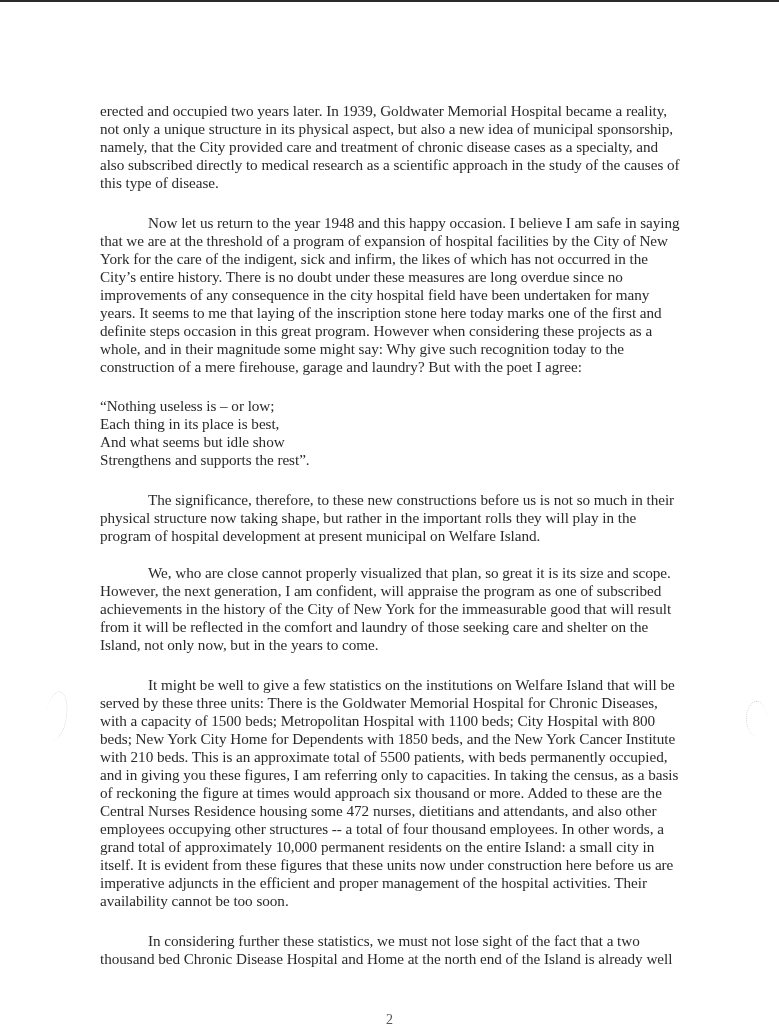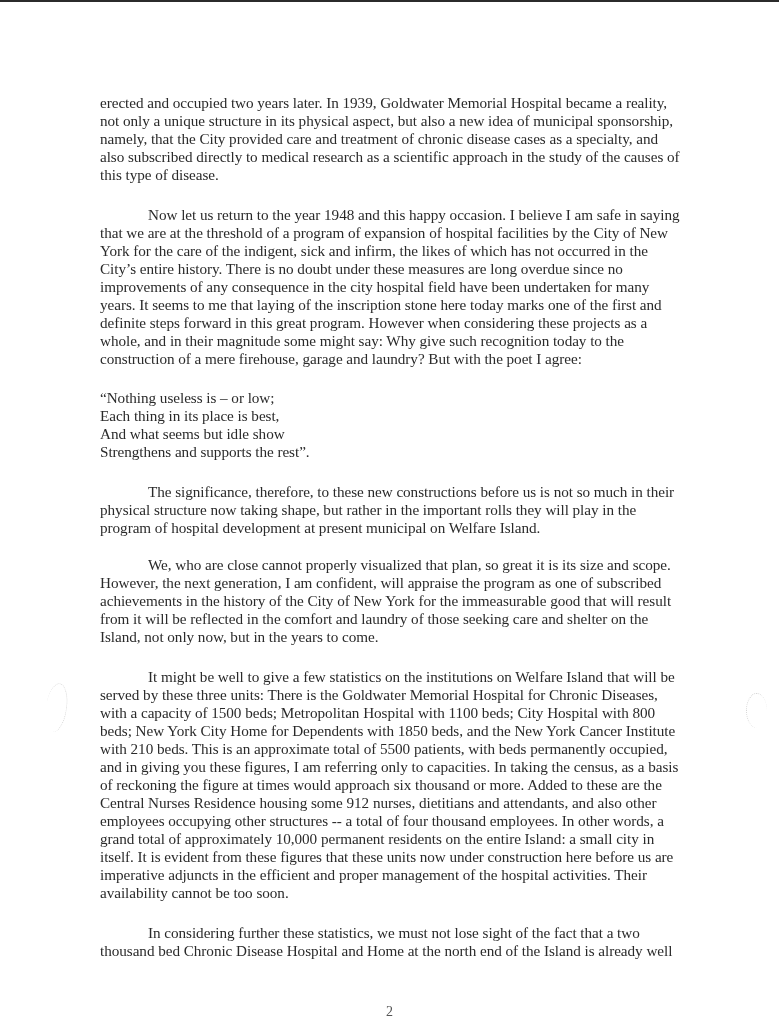--- a/index.html
+++ b/index.html
@@ -17,21 +17,21 @@
     }
     .top-border {
       position: absolute;
       left: 0; top: 0;
       width: 779px;
       height: 2px;
       background: #2b2b2b;
     }
     .page {
       position: absolute;
-      left: 0; top: 0;
+      left: 0; top: 8px;
       width: 779px;
       height: 960px;
     }
     .line {
       position: absolute;
       left: 100px;
       font-size: 15.2px;
       line-height: 18px;
       white-space: nowrap;
       letter-spacing: -0.05px;
@@ -76,21 +76,21 @@
     <div class="line" style="top:166px">this type of disease.</div>
   </div>
 
   <div>
     <div class="line indent" style="top:206px">Now let us return to the year 1948 and this happy occasion.  I believe I am safe in saying</div>
     <div class="line" style="top:224px">that we are at the threshold of a program of expansion of hospital facilities by the City of New</div>
     <div class="line" style="top:242px">York for the care of the indigent, sick and infirm, the likes of which has not occurred in the</div>
     <div class="line" style="top:260px">City’s entire history.  There is no doubt under these measures are long overdue since no</div>
     <div class="line" style="top:278px">improvements of any consequence in the city hospital field have been undertaken for many</div>
     <div class="line" style="top:296px">years.  It seems to me that laying of the inscription stone here today marks one of the first and</div>
-    <div class="line" style="top:314px">definite steps forward in this great program.  However when considering these projects as a</div>
+    <div class="line" style="top:314px">definite steps occasion in this great program.  However when considering these projects as a</div>
     <div class="line" style="top:332px">whole, and in their magnitude some might say:  Why give such recognition today to the</div>
     <div class="line" style="top:350px">construction of a mere firehouse, garage and laundry?  But with the poet I agree:</div>
   </div>
 
   <div>
     <div class="line" style="top:389px">“Nothing useless is – or low;</div>
     <div class="line" style="top:407px">Each thing in its place is best,</div>
     <div class="line" style="top:425px">And what seems but idle show</div>
     <div class="line" style="top:443px">Strengthens and supports the rest”.</div>
   </div>
@@ -110,21 +110,21 @@
   </div>
 
   <div>
     <div class="line indent" style="top:668px">It might be well to give a few statistics on the institutions on Welfare Island that will be</div>
     <div class="line" style="top:686px">served by these three units:  There is the Goldwater Memorial Hospital for Chronic Diseases,</div>
     <div class="line" style="top:704px">with a capacity of 1500 beds; Metropolitan Hospital with 1100 beds; City Hospital with 800</div>
     <div class="line" style="top:722px">beds; New York City Home for Dependents with 1850 beds, and the New York Cancer Institute</div>
     <div class="line" style="top:740px">with 210 beds.  This is an approximate total of 5500 patients, with beds permanently occupied,</div>
     <div class="line" style="top:758px">and in giving you these figures, I am referring only to capacities.  In taking the census, as a basis</div>
     <div class="line" style="top:776px">of reckoning the figure at times would approach six thousand or more.  Added to these are the</div>
-    <div class="line" style="top:794px">Central Nurses Residence housing some 912 nurses, dietitians and attendants, and also other</div>
+    <div class="line" style="top:794px">Central Nurses Residence housing some 472 nurses, dietitians and attendants, and also other</div>
     <div class="line" style="top:812px">employees occupying other structures -- a total of four thousand employees.  In other words, a</div>
     <div class="line" style="top:830px">grand total of approximately 10,000 permanent residents on the entire Island:  a small city in</div>
     <div class="line" style="top:848px">itself.  It is evident from these figures that these units now under construction here before us are</div>
     <div class="line" style="top:866px">imperative adjuncts in the efficient and proper management of the hospital activities.  Their</div>
     <div class="line" style="top:884px">availability cannot be too soon.</div>
   </div>
 
   <div>
     <div class="line indent" style="top:924px">In considering further these statistics, we must not lose sight of the fact that a two</div>
     <div class="line" style="top:942px">thousand bed Chronic Disease Hospital and Home at the north end of the Island is already well</div>

